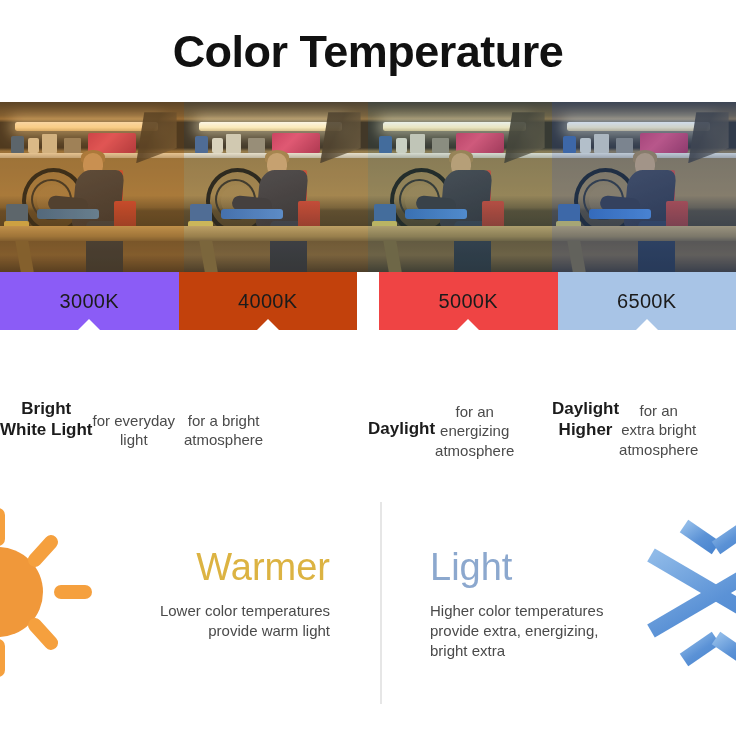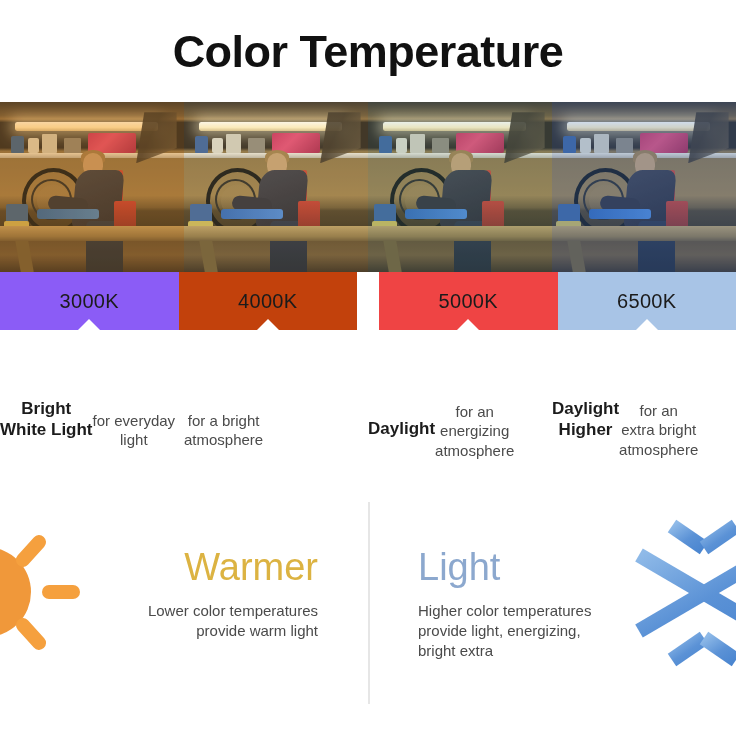--- a/index.html
+++ b/index.html
@@ -227,21 +227,21 @@
     margin-top: 22px;
     font-size: 15px;
     color: #4b4b4b;
     text-align: center;
     line-height: 1.3;
   }
 
   
   .bottom {
     position: absolute;
-    left: 0; top: 498px;
+    left: 12px; top: 498px;
     width: 632px; height: 210px;
   }
   .divider {
     position: absolute;
     left: 368px; top: 4px;
     width: 2px; height: 202px;
     background: #e6e6e6;
   }
   .warm-side {
     position: absolute;
@@ -511,21 +511,21 @@
       <div class="warm-body">
         <span>Lower color temperatures</span><br>
         <span>provide warm light</span>
       </div>
     </div>
 
     <div class="cool-side">
       <div class="cool-label" style="color: rgb(140, 168, 206);">Light</div>
       <div class="cool-body">
         <span>Higher color temperatures</span><br>
-        <span>provide light, energizing,</span><br>
+        <span>provide extra, energizing,</span><br>
         <span>bright extra</span>
       </div>
       <svg class="snow-icon" viewBox="0 0 140 190">
         <defs>
           <linearGradient id="snowgrad" x1="0" y1="0" x2="1" y2="1">
             <stop offset="0%" stop-color="#8FBAE8"></stop>
             <stop offset="55%" stop-color="#5B92D6"></stop>
             <stop offset="100%" stop-color="#4B86D0"></stop>
           </linearGradient>
         </defs>

